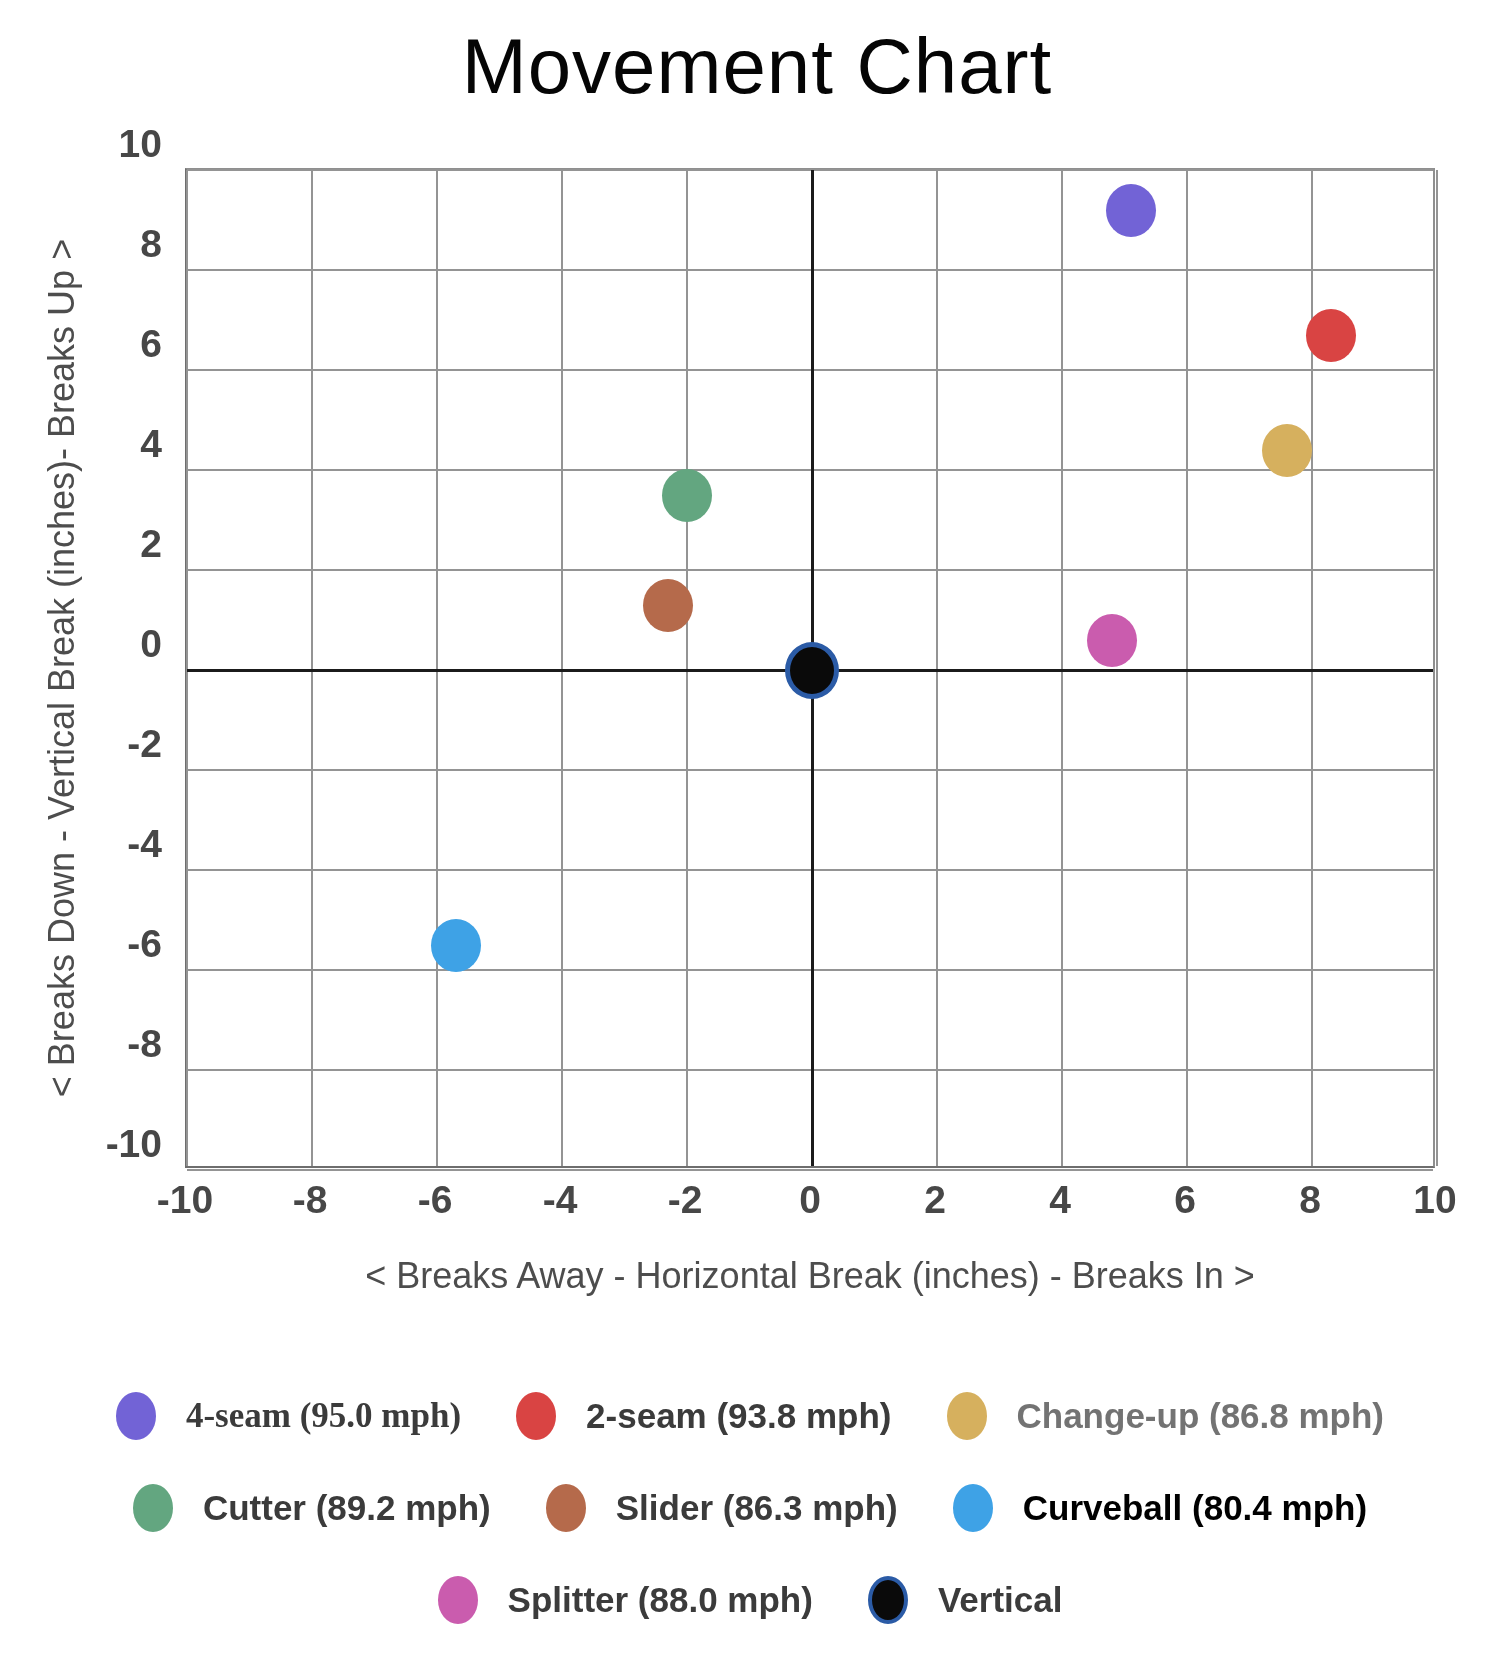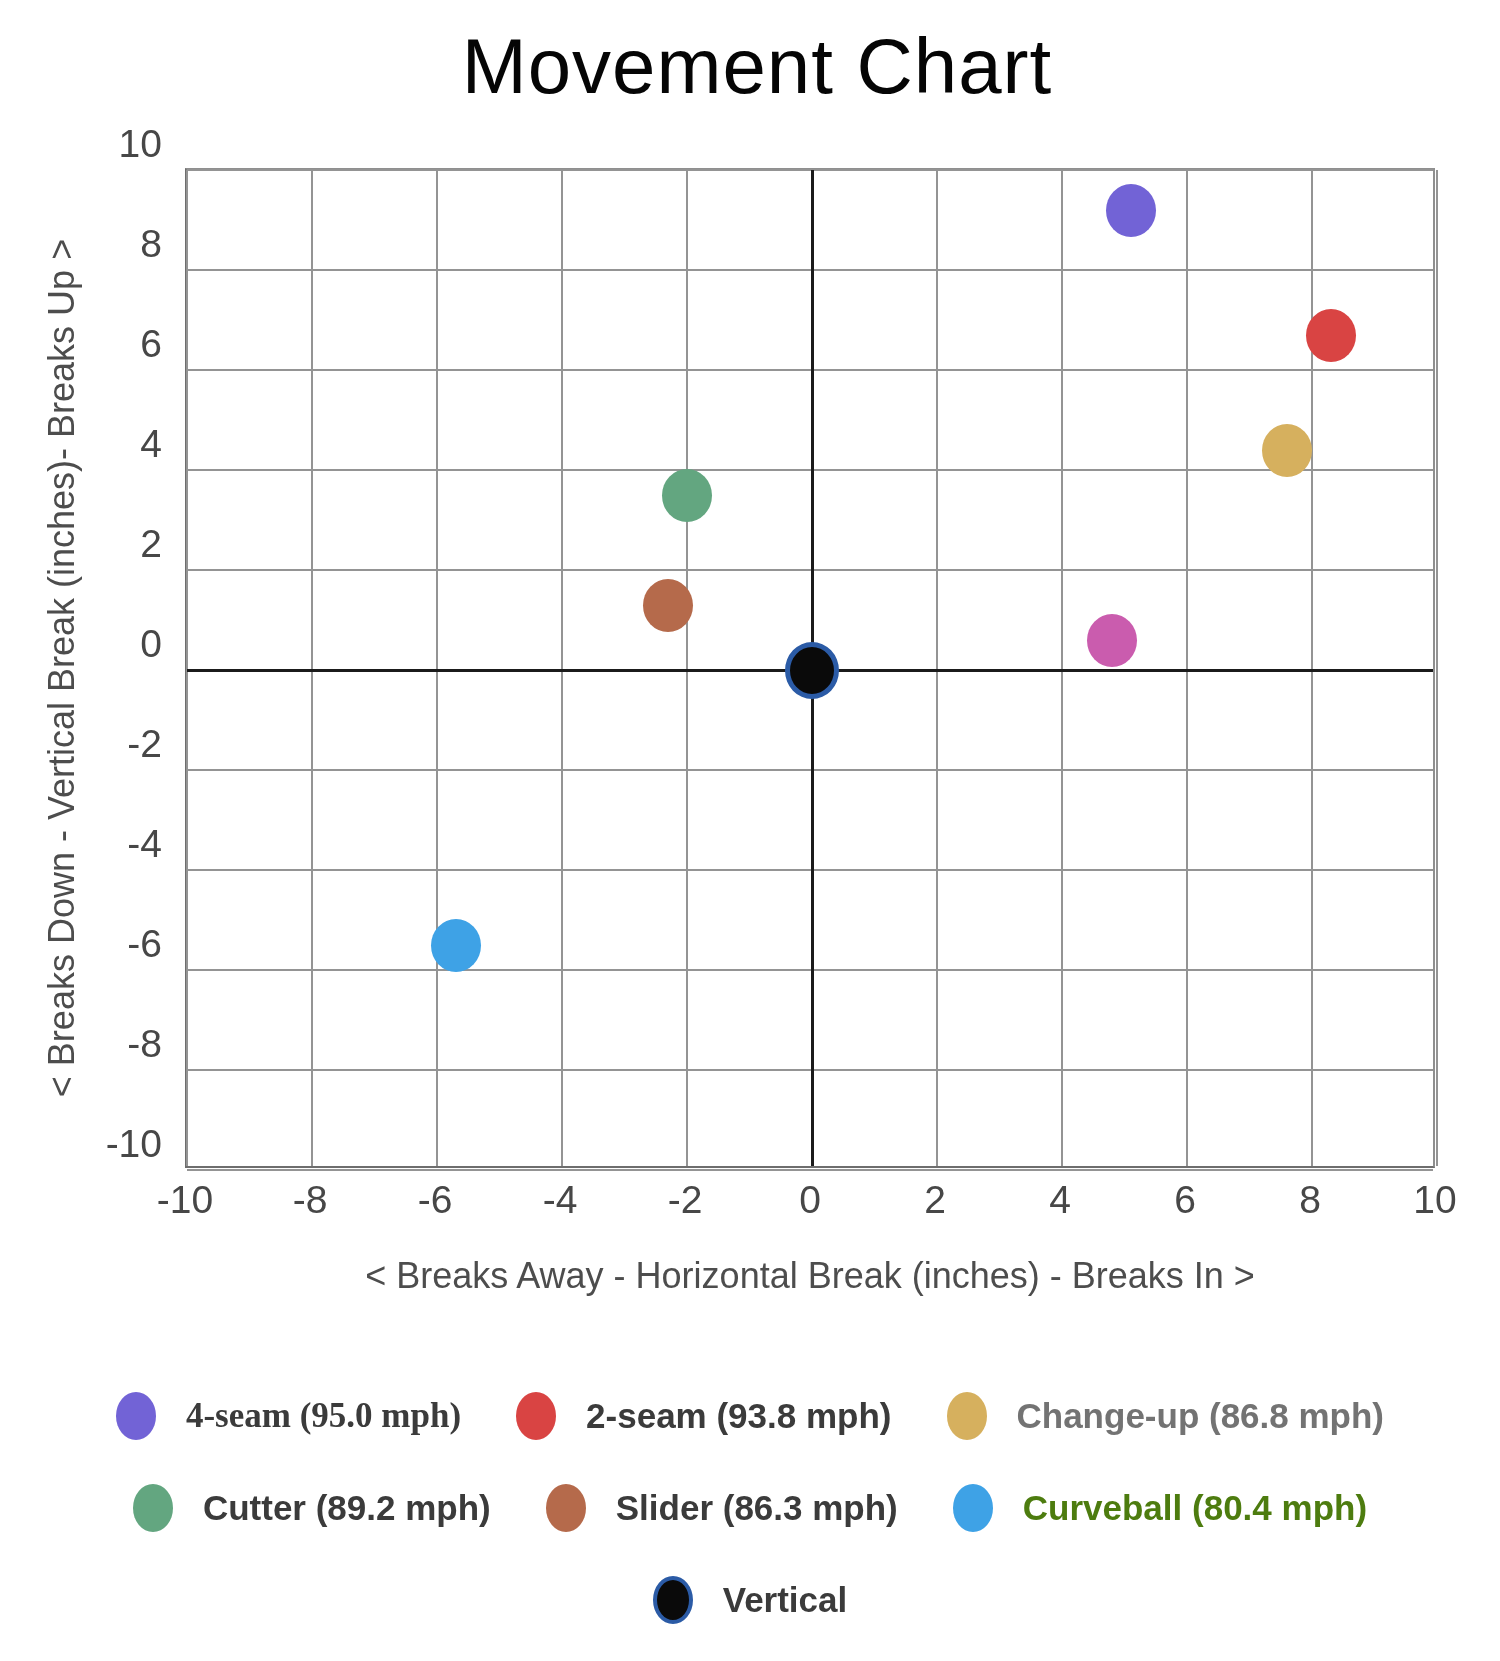--- a/index.html
+++ b/index.html
@@ -14,21 +14,21 @@
   .plot{
     position:absolute;left:185px;top:168px;width:1250px;height:1000px;
     border:2px solid #8f8f8f;border-left-color:#6e6e6e;border-bottom-color:#6e6e6e;
     box-sizing:border-box;background:#ffffff;
   }
   .gridline-v{position:absolute;top:0;width:2px;height:100%;background:#949494;z-index:1;}
   .gridline-h{position:absolute;left:0;height:2px;width:100%;background:#949494;z-index:1;}
   .zero-v{position:absolute;top:0;width:3px;height:100%;background:#1b1b1b;z-index:2;}
   .zero-h{position:absolute;left:0;height:3px;width:100%;background:#1b1b1b;z-index:2;}
   .point{position:absolute;width:50px;height:53px;border-radius:50%;z-index:3;box-sizing:border-box;}
-  .tick{position:absolute;font-size:39px;font-weight:400;color:#474747;line-height:44px;height:44px;}
+  .tick{position:absolute;font-size:39px;font-weight:700;color:#474747;line-height:44px;height:44px;}
   .tick-y{width:130px;text-align:right;}
   .tick-x{width:120px;text-align:center;}
   .axis-label{position:absolute;font-size:36px;font-weight:400;color:#4d4d4d;white-space:nowrap;}
   .x-axis-label{left:185px;top:1252px;width:1250px;text-align:center;line-height:48px;}
   .y-axis-label{left:62px;top:668px;transform:translate(-50%,-50%) rotate(-90deg);}
   .legend{
     position:absolute;top:1392px;left:0;width:100%;
     display:flex;flex-direction:column;align-items:center;row-gap:44px;
   }
   .legend-row{display:flex;flex-direction:row;align-items:center;column-gap:55px;}
@@ -123,23 +123,27 @@
         <div class="legend-item">
           <span class="legend-swatch" style="background: rgb(99, 166, 128);"></span>
           <span class="legend-label" style="color: rgb(59, 59, 59);">Cutter (89.2 mph)</span>
         </div>
         <div class="legend-item">
           <span class="legend-swatch" style="background: rgb(181, 106, 75);"></span>
           <span class="legend-label" style="color: rgb(59, 59, 59);">Slider (86.3 mph)</span>
         </div>
         <div class="legend-item">
           <span class="legend-swatch" style="background: rgb(62, 162, 230);"></span>
-          <span class="legend-label" style="color: #4d7c0f;">Curveball (80.4 mph)</span>
+          <span class="legend-label" style="color: #000000;">Curveball (80.4 mph)</span>
         </div>
       </div>
       <div class="legend-row">
+        <div class="legend-item">
+          <span class="legend-swatch" style="background: rgb(202, 92, 174);"></span>
+          <span class="legend-label" style="color: rgb(59, 59, 59);">Splitter (88.0 mph)</span>
+        </div>
         <div class="legend-item">
           <span class="legend-swatch" style="background: rgb(10, 10, 10); border: 4px solid rgb(43, 91, 166);"></span>
           <span class="legend-label" style="color: rgb(59, 59, 59);">Vertical</span>
         </div>
       </div>
     </div>
 </div>
 
 </body></html>

